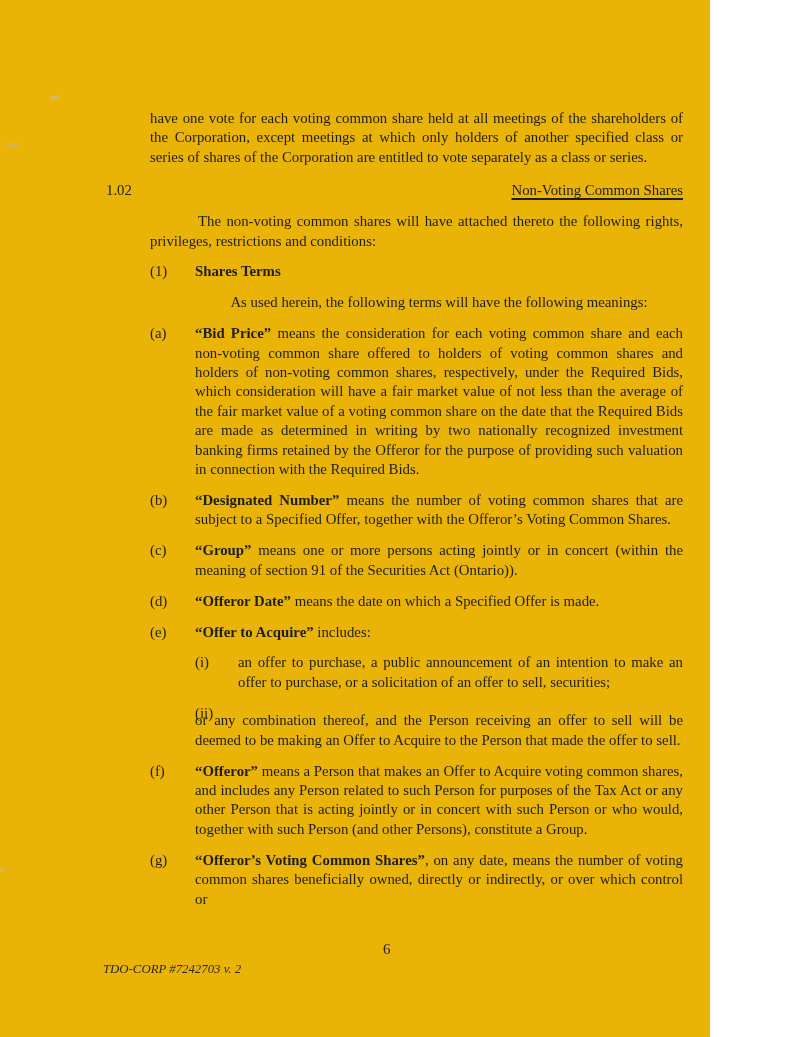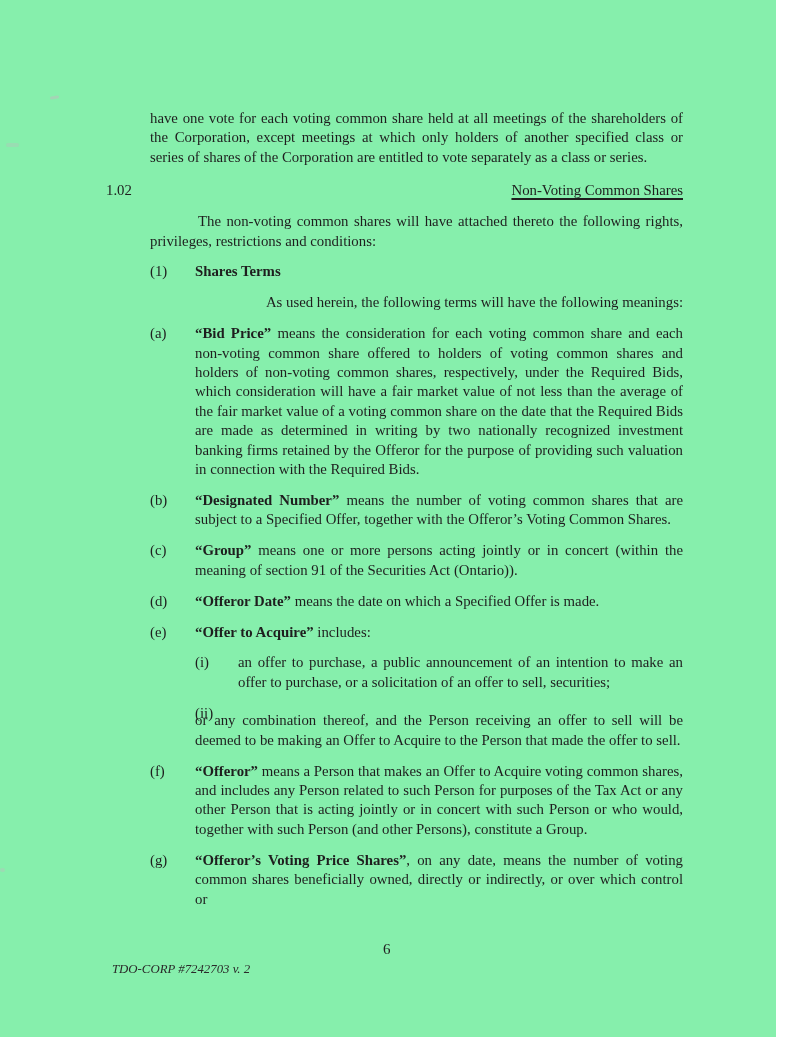--- a/index.html
+++ b/index.html
@@ -3,22 +3,22 @@
 <meta charset="utf-8">
 <style>
   * { margin: 0; padding: 0; box-sizing: border-box; }
   html, body {
     width: 799px; height: 1037px;
     font-family: "Liberation Serif", serif;
     background: #ffffff;
   }
   .page {
     position: relative;
-    width: 776px; height: 1037px;
-    background: #86efac;
+    width: 710px; height: 1037px;
+    background: #eab308;
     overflow: hidden;
     color: #1e1e1e;
   }
   
   .speck { position: absolute; background: #bdbdbd; opacity: .55; border-radius: 2px; }
   .speck.s1 { left: 50px;  top: 96px;  width: 9px;  height: 3px; transform: rotate(-8deg); }
   .speck.s2 { left: 6px;   top: 143px; width: 13px; height: 4px; opacity: .35; }
   .speck.s3 { left: 786px; top: 516px; width: 8px;  height: 3px; opacity: .35; }
   .speck.s4 { left: 0px;   top: 868px; width: 5px;  height: 4px; opacity: .4; }
 
@@ -51,21 +51,21 @@
   .sub { position: relative; padding-left: 88px; margin-top: 11.5px; }
   .sub-label { position: absolute; left: 45px; top: 0; }
 
   .hang { padding-left: 45px; margin-top: 19px; }
 
   .page-number {
     position: absolute; left: 383px; top: 941px;
     font-size: 15px; color: #222;
   }
   .doc-id {
-    position: absolute; left: 112px; top: 962px;
+    position: absolute; left: 103px; top: 962px;
     font-size: 12.8px; font-style: italic; color: #2a2a2a;
   }
 </style>
 </head>
 <body>
 
 <div class="page">
 
   <div class="speck s1"></div>
   <div class="speck s2"></div>
@@ -81,21 +81,21 @@
       <span class="section-title">Non-Voting Common Shares</span>
     </div>
 
     <p class="block indent-first">The non-voting common shares will have attached thereto the following rights, privileges, restrictions and conditions:</p>
 
     <div class="def">
       <span class="def-label">(1)</span>
       <span class="term">Shares Terms</span>
     </div>
 
-    <p class="block" style="padding-left:45px; text-align:right;">As used herein, the following terms will have the following meanings:</p>
+    <p class="block" style="padding-left:45px; text-align:center;">As used herein, the following terms will have the following meanings:</p>
 
     <div class="def">
       <span class="def-label">(a)</span>
       <span class="term">“Bid Price”</span><span> means the consideration for each voting common share and each non-voting common share offered to holders of voting common shares and holders of non-voting common shares, respectively, under the Required Bids, which consideration will have a fair market value of not less than the average of the fair market value of a voting common share on the date that the Required Bids are made as determined in writing by two nationally recognized investment banking firms retained by the Offeror for the purpose of providing such valuation in connection with the Required Bids.</span>
     </div>
 
     <div class="def">
       <span class="def-label">(b)</span>
       <span class="term">“Designated Number”</span><span> means the number of voting common shares that are subject to a Specified Offer, together with the Offeror’s Voting Common Shares.</span>
     </div>
@@ -126,21 +126,21 @@
 
     <p class="hang">or any combination thereof, and the Person receiving an offer to sell will be deemed to be making an Offer to Acquire to the Person that made the offer to sell.</p>
 
     <div class="def">
       <span class="def-label">(f)</span>
       <span class="term">“Offeror”</span><span> means a Person that makes an Offer to Acquire voting common shares, and includes any Person related to such Person for purposes of the Tax Act or any other Person that is acting jointly or in concert with such Person or who would, together with such Person (and other Persons), constitute a Group.</span>
     </div>
 
     <div class="def">
       <span class="def-label">(g)</span>
-      <span class="term">“Offeror’s Voting Price Shares”</span><span>, on any date, means the number of voting common shares beneficially owned, directly or indirectly, or over which control or</span>
+      <span class="term">“Offeror’s Voting Common Shares”</span><span>, on any date, means the number of voting common shares beneficially owned, directly or indirectly, or over which control or</span>
     </div>
 
   </div>
 
   <div class="page-number">6</div>
   <div class="doc-id">TDO-CORP #7242703 v. 2</div>
 
 </div>
 
 </body></html>

